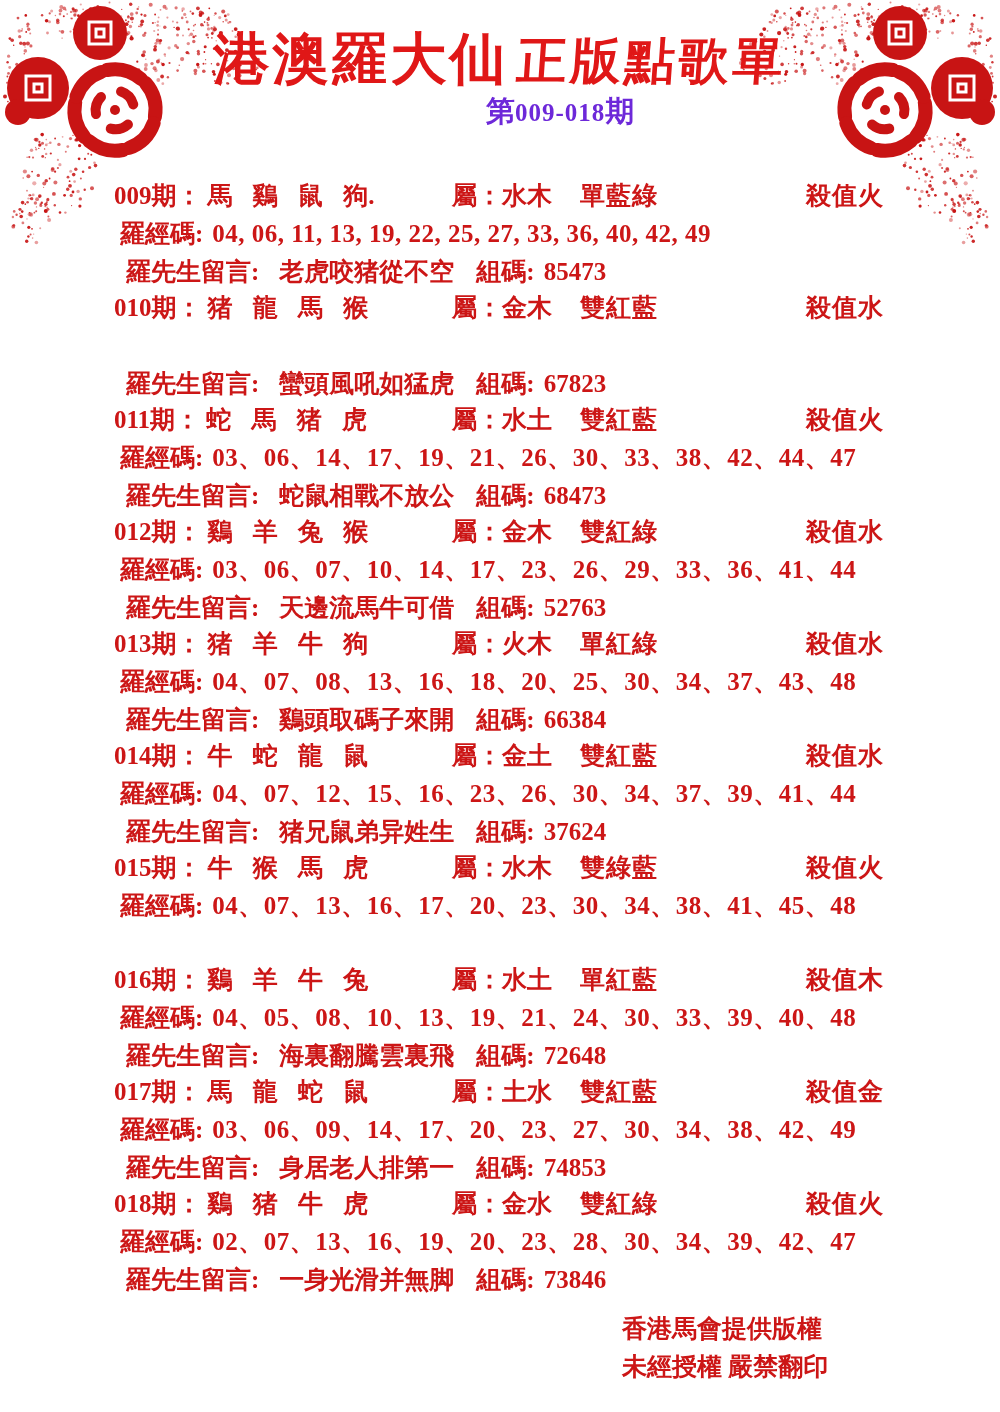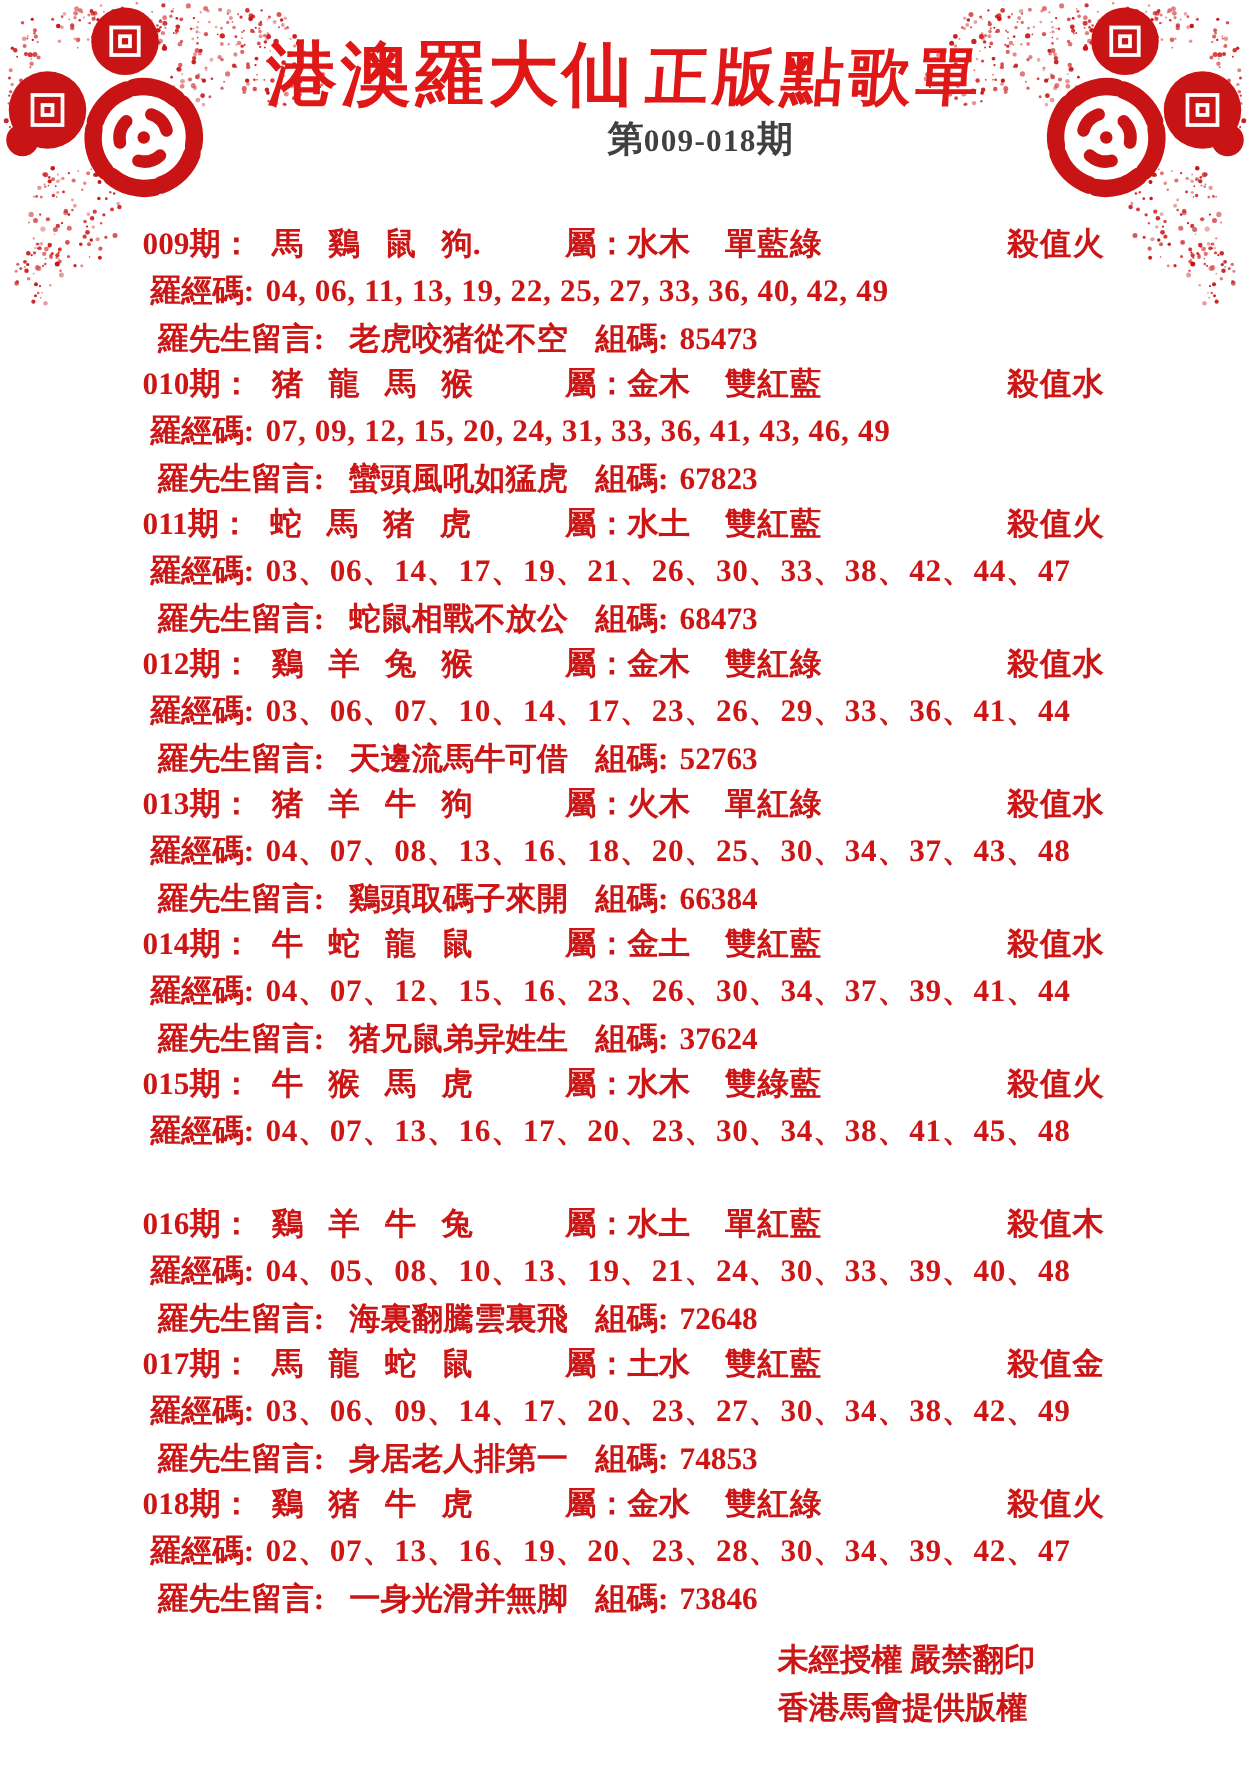--- a/index.html
+++ b/index.html
@@ -9,34 +9,34 @@
     -webkit-font-smoothing:antialiased;
   }
   
   .title{
     position:absolute;top:22px;left:0;width:100%;text-align:center;
     color:#e01717;font-weight:bold;white-space:nowrap;
   }
   .title .t1{font-size:56px;letter-spacing:3px;}
   .title .t2{font-size:50px;letter-spacing:4px;margin-left:8px;display:inline-block;transform:skewX(-4deg);}
   .issue{
-    position:absolute;left:486px;top:92px;color:#404040;font-weight:bold;white-space:nowrap;
+    position:absolute;left:486px;top:92px;color:#6d28d9;font-weight:bold;white-space:nowrap;
   }
   .issue .big{font-size:29px;}
   .issue .num{font-size:25px;letter-spacing:1px;}
   
   #content{
     position:absolute;left:100px;top:180px;width:860px;
     color:#cc1616;font-weight:bold;
   }
   .block{position:relative;height:112px;}
   .l{position:absolute;white-space:nowrap;font-size:25px;line-height:32px;text-align:center;}
   .l1{top:0;left:0;width:100%;}
   .l1 .period{position:absolute;left:14px;top:0;}
-  .animals{word-spacing:14px;margin-left:16px;}
+  .animals{word-spacing:14px;margin-left:6px;}
   .l1 .attr{position:absolute;left:352px;top:0;}
   .l1 .colorset{position:absolute;left:480px;top:0;letter-spacing:1px;}
   .l1 .kill{position:absolute;left:706px;top:0;letter-spacing:1px;}
   .l2{top:38px;left:20px;}
   .l2 .codes{letter-spacing:0.5px;margin-left:9px;}
   .l3{top:76px;left:26px;}
   .l3 .msg{margin-left:20px;}
   .l3 .gl{margin-left:22px;}
   .l3 .gc{margin-left:9px;}
   
@@ -1062,23 +1062,20 @@
     </div>
   </div>
 
   <div class="block">
     <div class="l l1">
       <span class="period"><span>010期：</span><span class="animals">猪 龍 馬 猴</span></span>
       <span class="attr"><span>屬：</span><span>金木</span></span>
       <span class="colorset">雙紅藍</span>
       <span class="kill">殺值水</span>
     </div>
-    <div class="l l2">
-      <span>羅經碼:</span><span class="codes">07, 09, 12, 15, 20, 24, 31, 33, 36, 41, 43, 46, 49</span>
-    </div>
     <div class="l l3">
       <span>羅先生留言:</span><span class="msg">蠻頭風吼如猛虎</span><span class="gl">組碼:</span><span class="gc">67823</span>
     </div>
   </div>
 
   <div class="block">
     <div class="l l1">
       <span class="period"><span>011期：</span><span class="animals">蛇 馬 猪 虎</span></span>
       <span class="attr"><span>屬：</span><span>水土</span></span>
       <span class="colorset">雙紅藍</span>
@@ -1189,15 +1186,15 @@
     <div class="l l2">
       <span>羅經碼:</span><span class="codes">02、07、13、16、19、20、23、28、30、34、39、42、47</span>
     </div>
     <div class="l l3">
       <span>羅先生留言:</span><span class="msg">一身光滑并無脚</span><span class="gl">組碼:</span><span class="gc">73846</span>
     </div>
   </div>
 </div>
 
 <div class="footer">
+  <div>香港馬會提供版權</div>
   <div>未經授權 嚴禁翻印</div>
-  <div>香港馬會提供版權</div>
 </div>
 
 </body></html>

